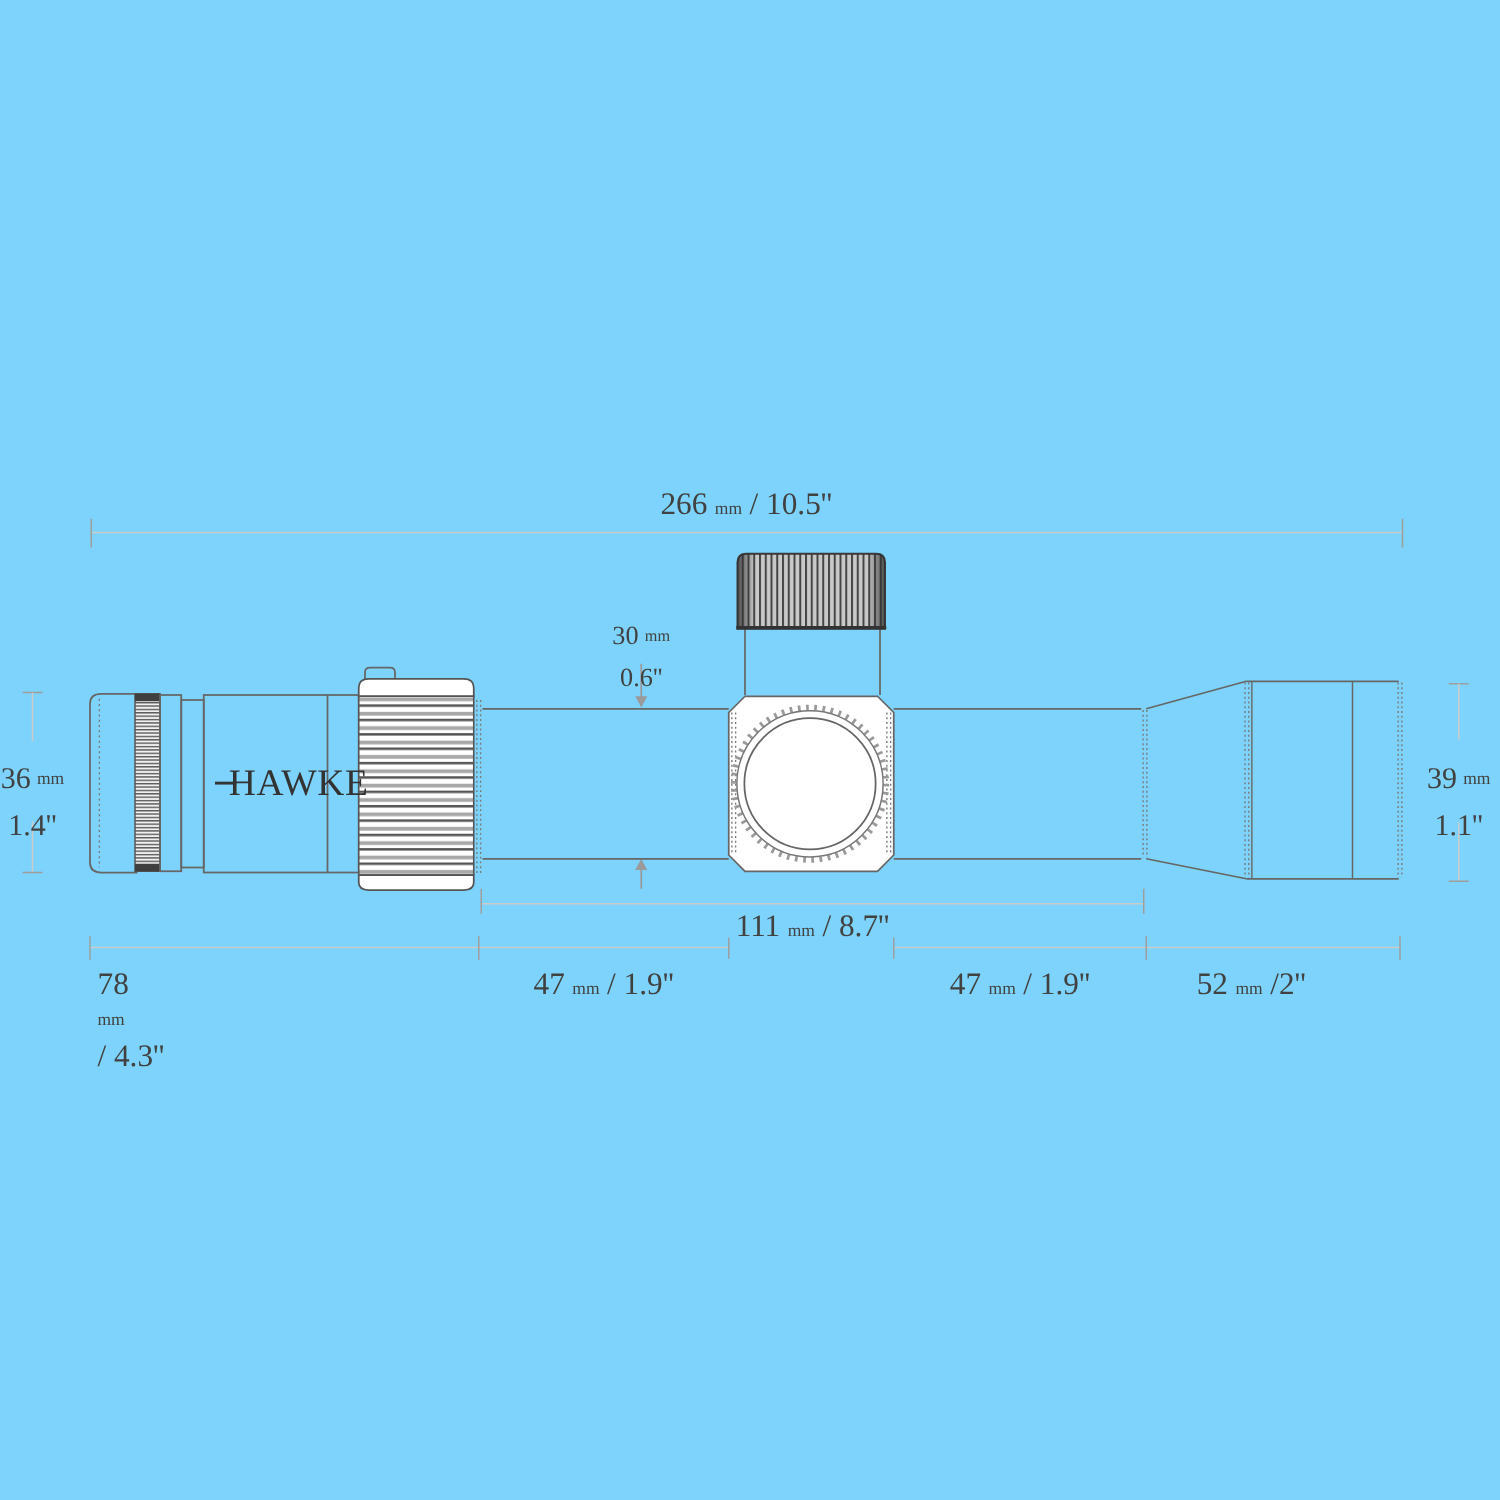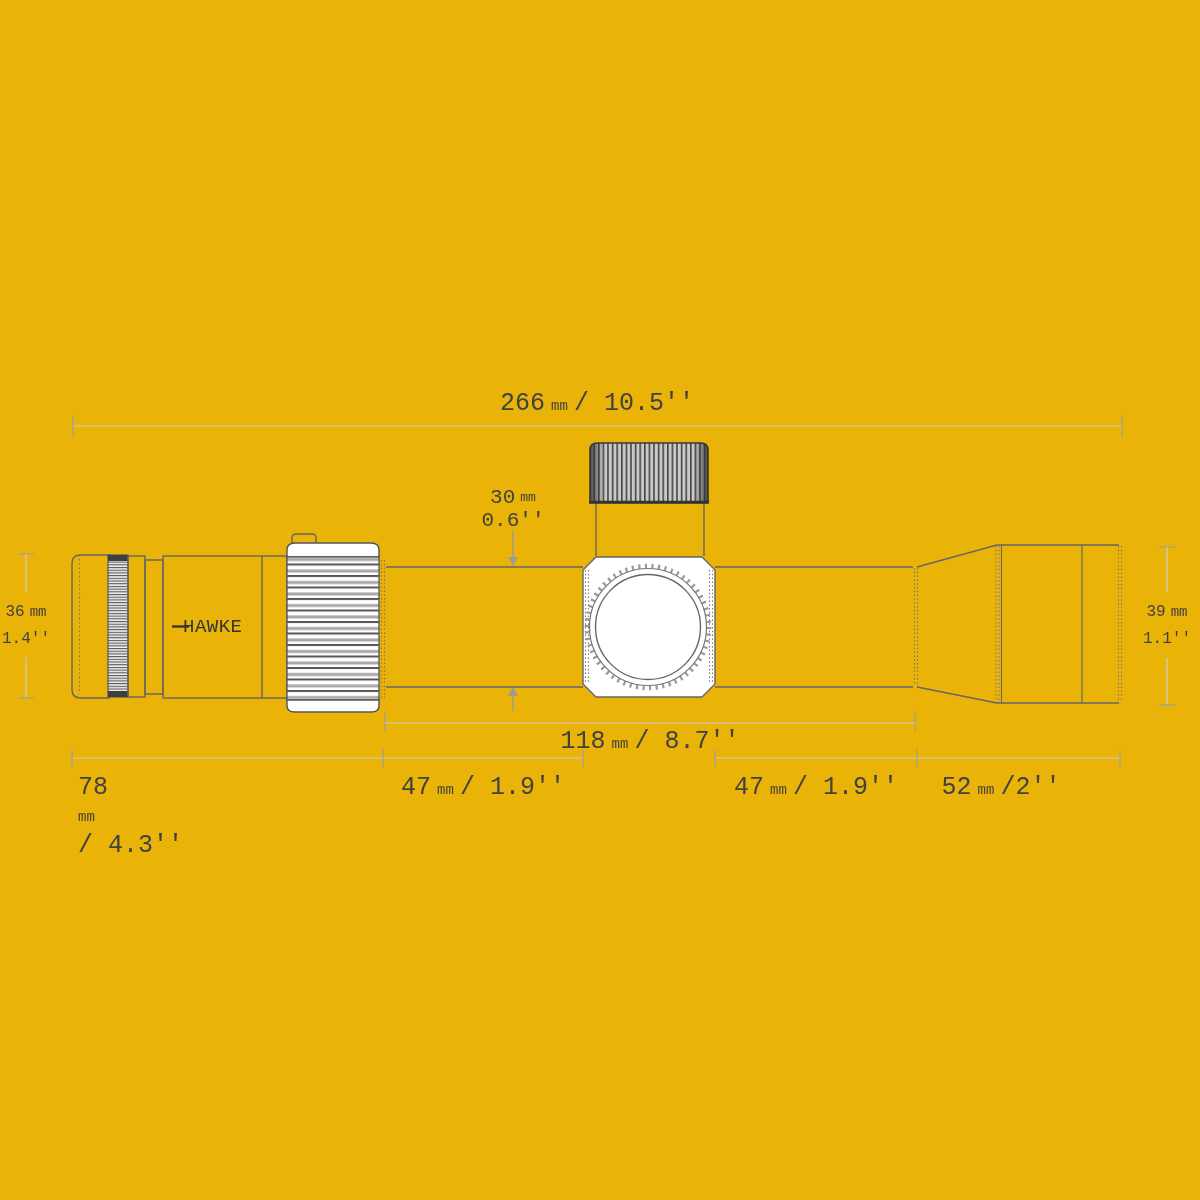--- a/index.html
+++ b/index.html
@@ -1,42 +1,42 @@
 <!DOCTYPE html>
 <html><head>
 <meta charset="utf-8">
 <style>
   html,body{margin:0;padding:0;background:#ffffff;}
   #stage{
     position:relative;
     width:1200px;height:1200px;
-    background:#eab308;
-    font-family:Liberation Mono, monospace;
+    background:#7dd3fc;
+    font-family:Liberation Serif, serif;
     overflow:hidden;
   }
   #drawing{position:absolute;left:0;top:0;}
   .hlabel{
     position:absolute;
     display:flex;align-items:baseline;justify-content:center;gap:6px;
     width:300px;white-space:nowrap;color:#414141;
   }
   .hlabel .n{font-size:25px;line-height:30px;}
   .hlabel .u{font-size:14px;}
   .vlabel{
     position:absolute;width:130px;text-align:center;color:#414141;
   }
-  .vlabel .row{display:flex;align-items:flex-end;justify-content:center;gap:5px;line-height:27px;}
-  .vlabel .n{font-size:16px;}
+  .vlabel .row{display:flex;align-items:flex-end;justify-content:center;gap:5px;line-height:27px;margin-top:11px;}
+  .vlabel .n{font-size:24px;}
   .vlabel .u{font-size:14px;}
   .vlabel.small .row{line-height:23px;}
   .vlabel.small .n{font-size:21px;}
   .vlabel.small .u{font-size:13px;}
   #brand-label{
     position:absolute;left:183px;top:615px;width:90px;height:24px;
-    line-height:24px;font-size:19px;letter-spacing:0.5px;color:#333333;
+    line-height:24px;font-size:30px;letter-spacing:0.5px;color:#333333;
     text-align:left;
   }
 </style>
 </head>
 <body>
 
 <div id="stage">
 
   <svg id="drawing" width="1200" height="1200" viewBox="0 0 1200 1200">
     <defs>
@@ -178,21 +178,21 @@
     </g>
   </svg>
 
   <div class="hlabel" style="left:447px;top:389px;">
     <span class="n">266</span>
     <span class="u">mm</span>
     <span class="n">/ 10.5''</span>
   </div>
 
   <div class="hlabel" style="left:500px;top:727px;">
-    <span class="n">118</span>
+    <span class="n">111</span>
     <span class="u">mm</span>
     <span class="n">/ 8.7''</span>
   </div>
 
   <div class="hlabel" style="left:78px;top:773px;flex-direction:column;">
     <span class="n">78</span>
     <span class="u">mm</span>
     <span class="n">/ 4.3''</span>
   </div>
 

